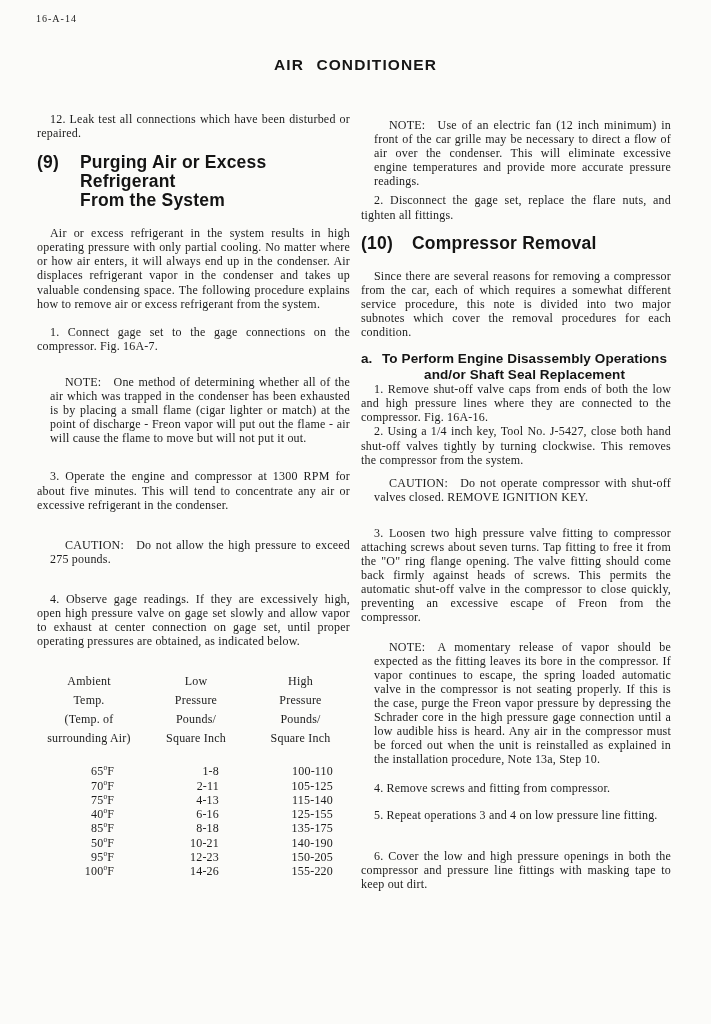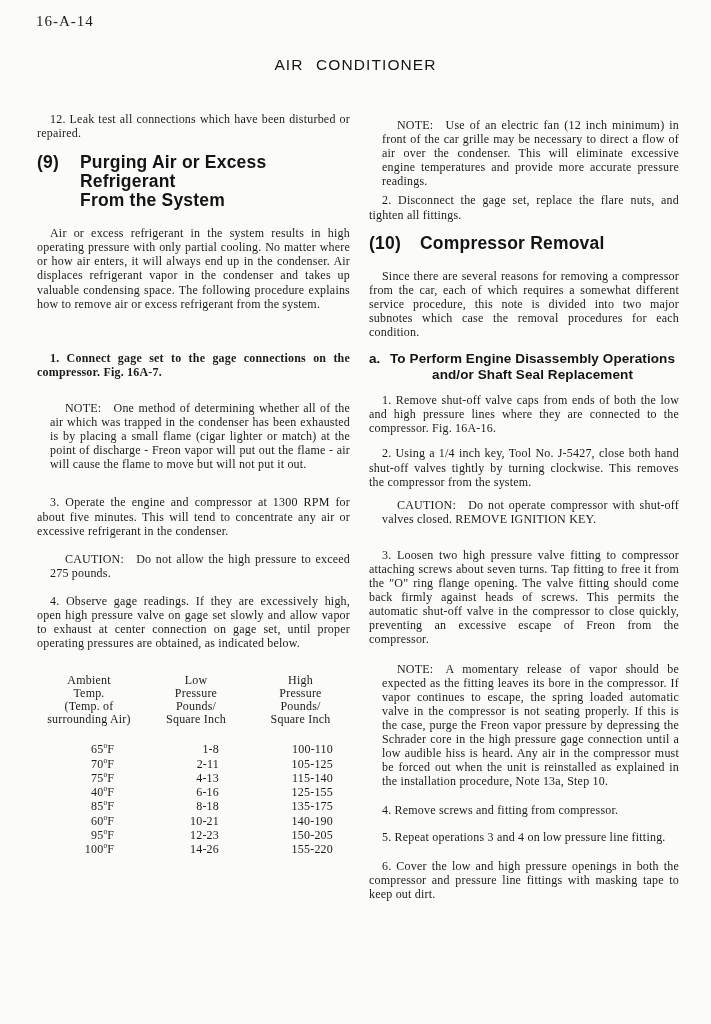--- a/index.html
+++ b/index.html
@@ -6,38 +6,38 @@
   .page{
     position:relative;
     width:711px;height:1024px;
     background:#fbfbf9;
     overflow:hidden;
     font-family:"Liberation Serif", serif;
     color:#1b1b1b;
   }
   .page-number{
     position:absolute;left:36px;top:13px;
-    font-size:15px;letter-spacing:1px;
+    font-size:10px;letter-spacing:1px;
   }
   .doc-title{
     position:absolute;left:0;right:0;top:56px;
     text-align:center;
     font-family:"Liberation Sans", sans-serif;
-    font-weight:400;font-size:15.5px;
+    font-weight:700;font-size:15.5px;
     letter-spacing:1.1px;word-spacing:7px;
     color:#161616;
   }
   .col{
     position:absolute;top:112px;
     font-size:12px;line-height:14.1px;
     letter-spacing:0.2px;
     text-align:justify;
   }
   .col-left{left:37px;width:313px;}
-  .col-right{left:369px;width:310px;}
+  .col-right{left:361px;width:310px;}
   p{margin:0;}
   .step{text-indent:13px;}
   .blk{margin-left:13px;text-indent:15px;}
   .sec-head{
     font-family:"Liberation Sans", sans-serif;
     font-weight:700;font-size:17.5px;line-height:19px;
     color:#141414;display:flex;text-align:left;
     letter-spacing:0.2px;
   }
   .sec-head .num{flex:0 0 auto;}
@@ -49,33 +49,33 @@
     font-weight:700;font-size:13.5px;line-height:15.5px;
     color:#141414;display:flex;text-align:left;
     letter-spacing:0.1px;
   }
   .sub-head .num{flex:0 0 21px;}
   .sub-head .ttl{white-space:pre-line;text-align:center;}
   
   .ptable{margin-top:24px;}
   .thead,.trow{display:grid;grid-template-columns:104px 110px 99px;}
   .th{
-    text-align:center;white-space:pre-line;line-height:13px;
+    text-align:center;white-space:pre-line;line-height:19px;
   }
   .trow{line-height:14.3px;}
   .tc1{text-align:right;padding-right:27px;}
   .tc2{text-align:right;padding-right:32px;}
   .tc3{text-align:right;padding-right:17px;}
   .trow sup{font-size:7.5px;line-height:0;vertical-align:super;letter-spacing:0;}
   .rows{margin-top:16px;}
   
-  .m13{margin-top:13px;} .m8{margin-top:16px;} .m26{margin-top:40px;font-weight:bold;}
+  .m13{margin-top:13px;} .m8{margin-top:16px;} .m26{margin-top:14px;}
   .m15{margin-top:15px;} .m22{margin-top:22px;} .m24{margin-top:24px;}
-  .m14{margin-top:14px;} .m6{margin-top:6px;} .m5{margin-top:5px;}
-  .m12{margin-top:12px;} .m16{margin-top:16px;} .m11{margin-top:11px;}
+  .m14{margin-top:26px;} .m6{margin-top:6px;} .m5{margin-top:5px;}
+  .m12{margin-top:12px;} .m16{margin-top:16px;} .m11{}
   .m9{margin-top:9px;}
 </style>
 </head>
 <body>
 
 <div class="page">
 
   <div class="page-number">16-A-14</div>
   <div class="doc-title">AIR CONDITIONER</div>
 
@@ -130,21 +130,21 @@
           <div class="tc1"><span>40</span><sup>o</sup><span>F</span></div>
           <div class="tc2">6-16</div>
           <div class="tc3">125-155</div>
         </div>
         <div class="trow">
           <div class="tc1"><span>85</span><sup>o</sup><span>F</span></div>
           <div class="tc2">8-18</div>
           <div class="tc3">135-175</div>
         </div>
         <div class="trow">
-          <div class="tc1"><span>60</span><sup>o</sup><span>F</span></div>
+          <div class="tc1"><span>50</span><sup>o</sup><span>F</span></div>
           <div class="tc2">10-21</div>
           <div class="tc3">140-190</div>
         </div>
         <div class="trow">
           <div class="tc1"><span>95</span><sup>o</sup><span>F</span></div>
           <div class="tc2">12-23</div>
           <div class="tc3">150-205</div>
         </div>
         <div class="trow">
           <div class="tc1"><span>100</span><sup>o</sup><span>F</span></div>
@@ -157,21 +157,21 @@
 
   <div class="col col-right">
     <p class="blk m6">NOTE: Use of an electric fan (12 inch minimum) in front of the car grille may be necessary to direct a flow of air over the condenser. This will eliminate excessive engine temperatures and provide more accurate pressure readings.</p>
     <p class="step m5">2. Disconnect the gage set, replace the flare nuts, and tighten all fittings.</p>
 
     <div class="sec-head h10 m12">
       <span class="num">(10)</span>
       <span class="ttl">Compressor Removal</span>
     </div>
 
-    <p class="step m16">Since there are several reasons for removing a compressor from the car, each of which requires a somewhat different service procedure, this note is divided into two major subnotes which case the removal procedures for each condition.</p>
+    <p class="step m16">Since there are several reasons for removing a compressor from the car, each of which requires a somewhat different service procedure, this note is divided into two major subnotes which cover the removal procedures for each condition.</p>
 
     <div class="sub-head m12">
       <span class="num">a.</span>
       <span class="ttl">To Perform Engine Disassembly Operations
 and/or Shaft Seal Replacement</span>
     </div>
 
     <p class="step m11">1. Remove shut-off valve caps from ends of both the low and high pressure lines where they are connected to the compressor. Fig. 16A-16.</p>
     <p class="step m11">2. Using a 1/4 inch key, Tool No. J-5427, close both hand shut-off valves tightly by turning clockwise. This removes the compressor from the system.</p>
     <p class="blk m9">CAUTION: Do not operate compressor with shut-off valves closed. REMOVE IGNITION KEY.</p>

